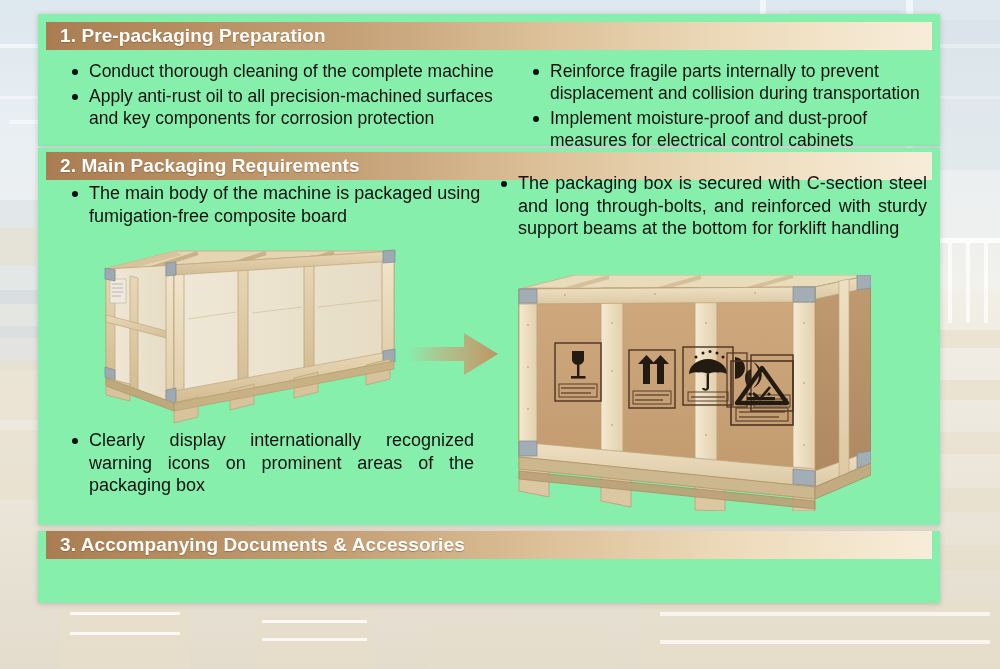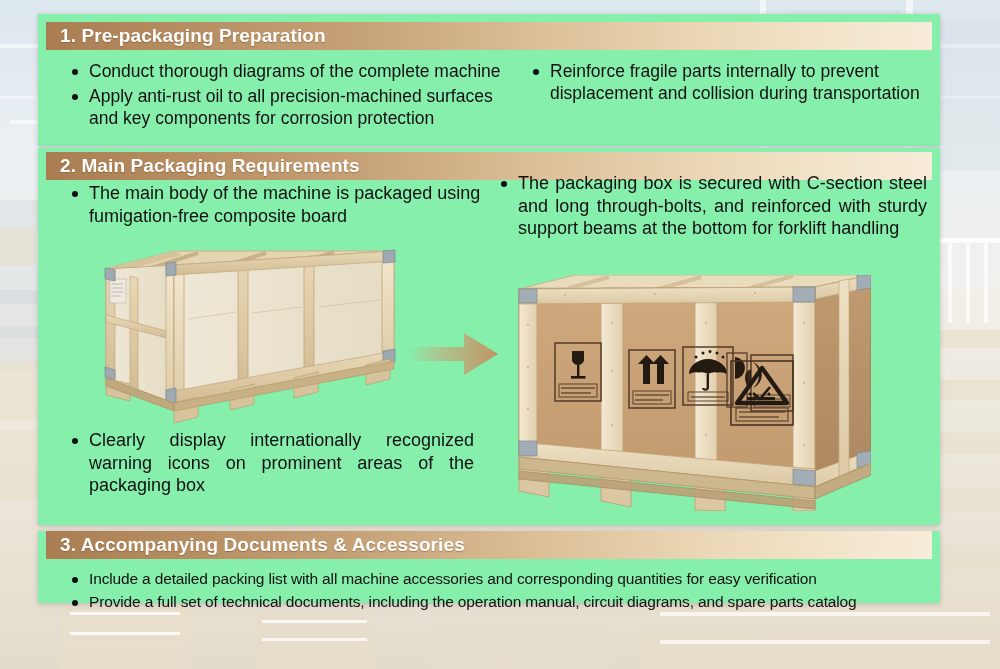--- a/index.html
+++ b/index.html
@@ -100,26 +100,27 @@
 
 <div id="stack">
 
   <div class="panel s1" style="left:38px;top:14px;width:902px;height:132px;">
 
     <div class="hdr" style="left:8px;top:8px;width:886px;">
       <span class="hdr-txt">1. Pre-packaging Preparation</span>
     </div>
 
     <ul class="bul" style="left:26px;top:46px;width:448px;">
-      <li>Conduct thorough diagrams of the complete machine</li>
+      <li>Conduct thorough cleaning of the complete machine</li>
       <li>Apply anti-rust oil to all precision-machined surfaces and key components for corrosion protection</li>
     </ul>
 
     <ul class="bul" style="left:487px;top:46px;width:404px;">
       <li>Reinforce fragile parts internally to prevent displacement and collision during transportation</li>
+      <li>Implement moisture-proof and dust-proof measures for electrical control cabinets</li>
     </ul>
   </div>
 
   <div class="panel s2" style="left:38px;top:148px;width:902px;height:377px;">
 
     <div class="hdr" style="left:8px;top:4px;width:886px;">
       <span class="hdr-txt">2. Main Packaging Requirements</span>
     </div>
 
     <ul class="bul" style="left:26px;top:34px;width:430px;">
@@ -134,24 +135,20 @@
       <li>Clearly display internationally recognized warning icons on prominent areas of the packaging box</li>
     </ul>
   </div>
 
   <div class="panel s3" style="left:38px;top:531px;width:902px;height:72px;">
 
     <div class="hdr" style="left:8px;top:0px;width:886px;">
       <span class="hdr-txt">3. Accompanying Documents &amp; Accessories</span>
     </div>
 
-    <ul class="bul" style="left:26px;top:38px;width:862px;">
-      <li>Include a detailed packing list with all machine accessories and corresponding quantities for easy verification</li>
-      <li>Provide a full set of technical documents, including the operation manual, circuit diagrams, and spare parts catalog</li>
-    </ul>
   </div>
 
   <svg class="crate" style="left:78px;top:243px;" width="322" height="188" viewBox="0 0 322 188">
     <title>Light fumigation-free composite board shipping crate on a wooden pallet</title>
     <defs>
       <linearGradient id="lw" x1="0" y1="0" x2="0" y2="1">
         <stop offset="0" stop-color="#e9d8b6"></stop>
           <stop offset="1" stop-color="#d2bc93"></stop>
       </linearGradient>
       <linearGradient id="lwl" x1="0" y1="0" x2="0" y2="1">

